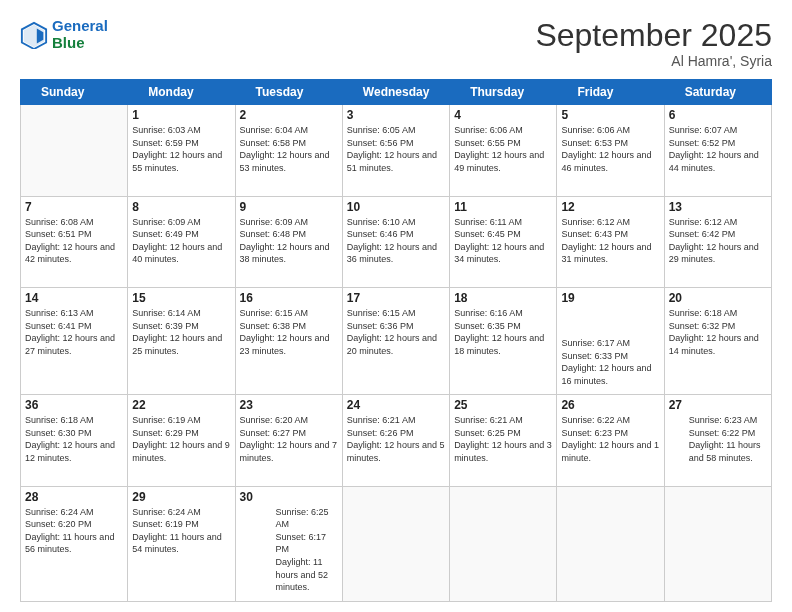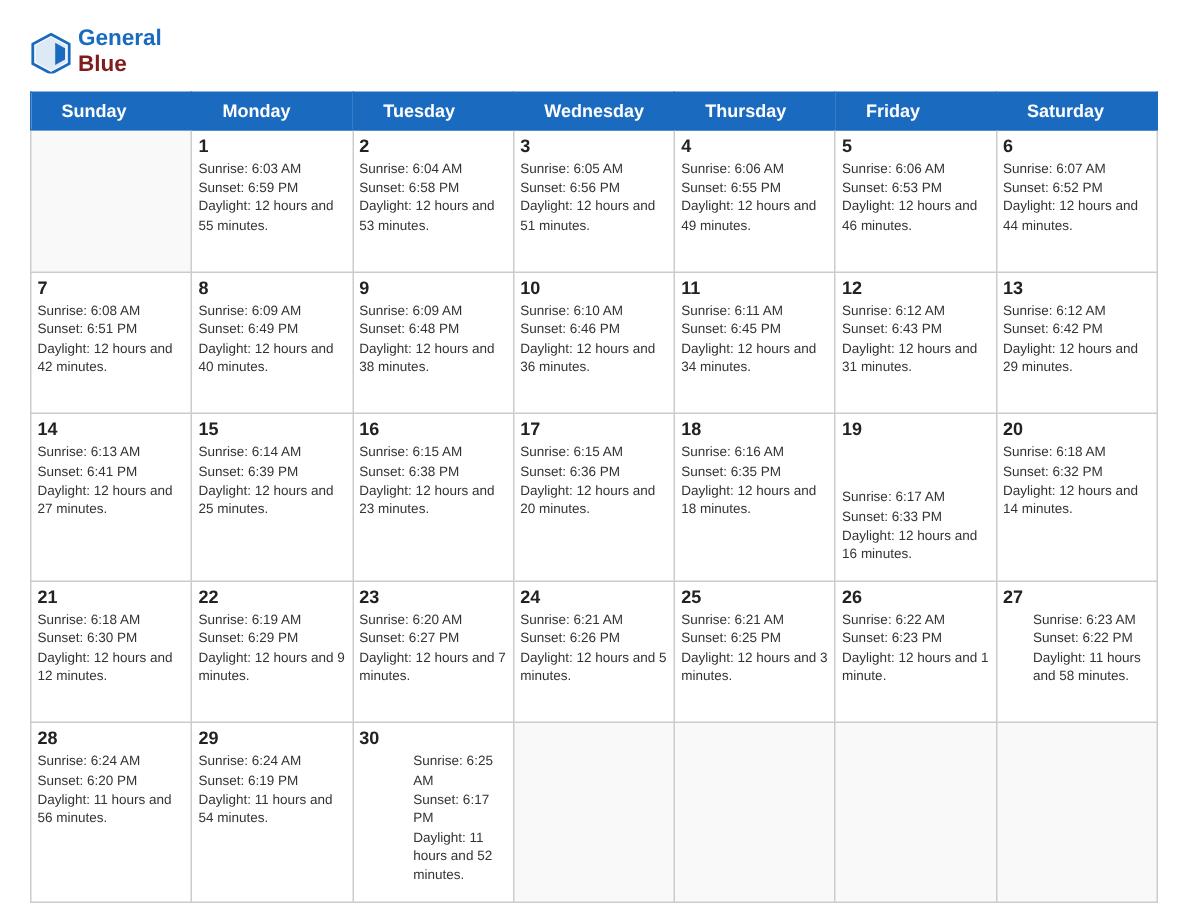--- a/index.html
+++ b/index.html
@@ -105,22 +105,26 @@
 <div class="page">
   <div class="header">
     <div class="logo">
       <svg class="logo-icon" viewBox="0 0 30 30">
         <polygon points="15,4 26,10 26,22 15,28 4,22 4,10" fill="#1a6bbf" opacity="0.15"></polygon>
         <polygon points="15,2 28,9 28,23 15,30 2,23 2,9" fill="none" stroke="#1a6bbf" stroke-width="2"></polygon>
         <polygon points="18,8 25,12 25,20 18,24" fill="#1a6bbf"></polygon>
       </svg>
       <div class="logo-text">
         <div><span>General</span></div>
-        <div><span style="color:#7f1d1d">Blue</span></div>
+        <div><span style="color:#15803d">Blue</span></div>
       </div>
+    </div>
+    <div class="title-block">
+      <div class="month-title">September 2025</div>
+      <div class="location">Al Hamra', Syria</div>
     </div>
   </div>
 
   <table class="calendar">
     <thead>
       <tr>
       <th>Sunday</th>
           <th>Monday</th>
           <th>Tuesday</th>
           <th>Wednesday</th>
@@ -252,21 +256,21 @@
           </td>
           <td>
             <span class="day-num">20</span>
             <div class="cell-text" style="white-space: pre-line;">Sunrise: 6:18 AM
 Sunset: 6:32 PM
 Daylight: 12 hours and 14 minutes.</div>
           </td>
         </tr>
         <tr>
           <td>
-            <span class="day-num">21</span>
+            <span class="day-num">36</span>
             <div class="cell-text" style="white-space: pre-line;">Sunrise: 6:18 AM
 Sunset: 6:30 PM
 Daylight: 12 hours and 12 minutes.</div>
           </td>
           <td>
             <span class="day-num">22</span>
             <div class="cell-text" style="white-space: pre-line;">Sunrise: 6:19 AM
 Sunset: 6:29 PM
 Daylight: 12 hours and 9 minutes.</div>
           </td>

